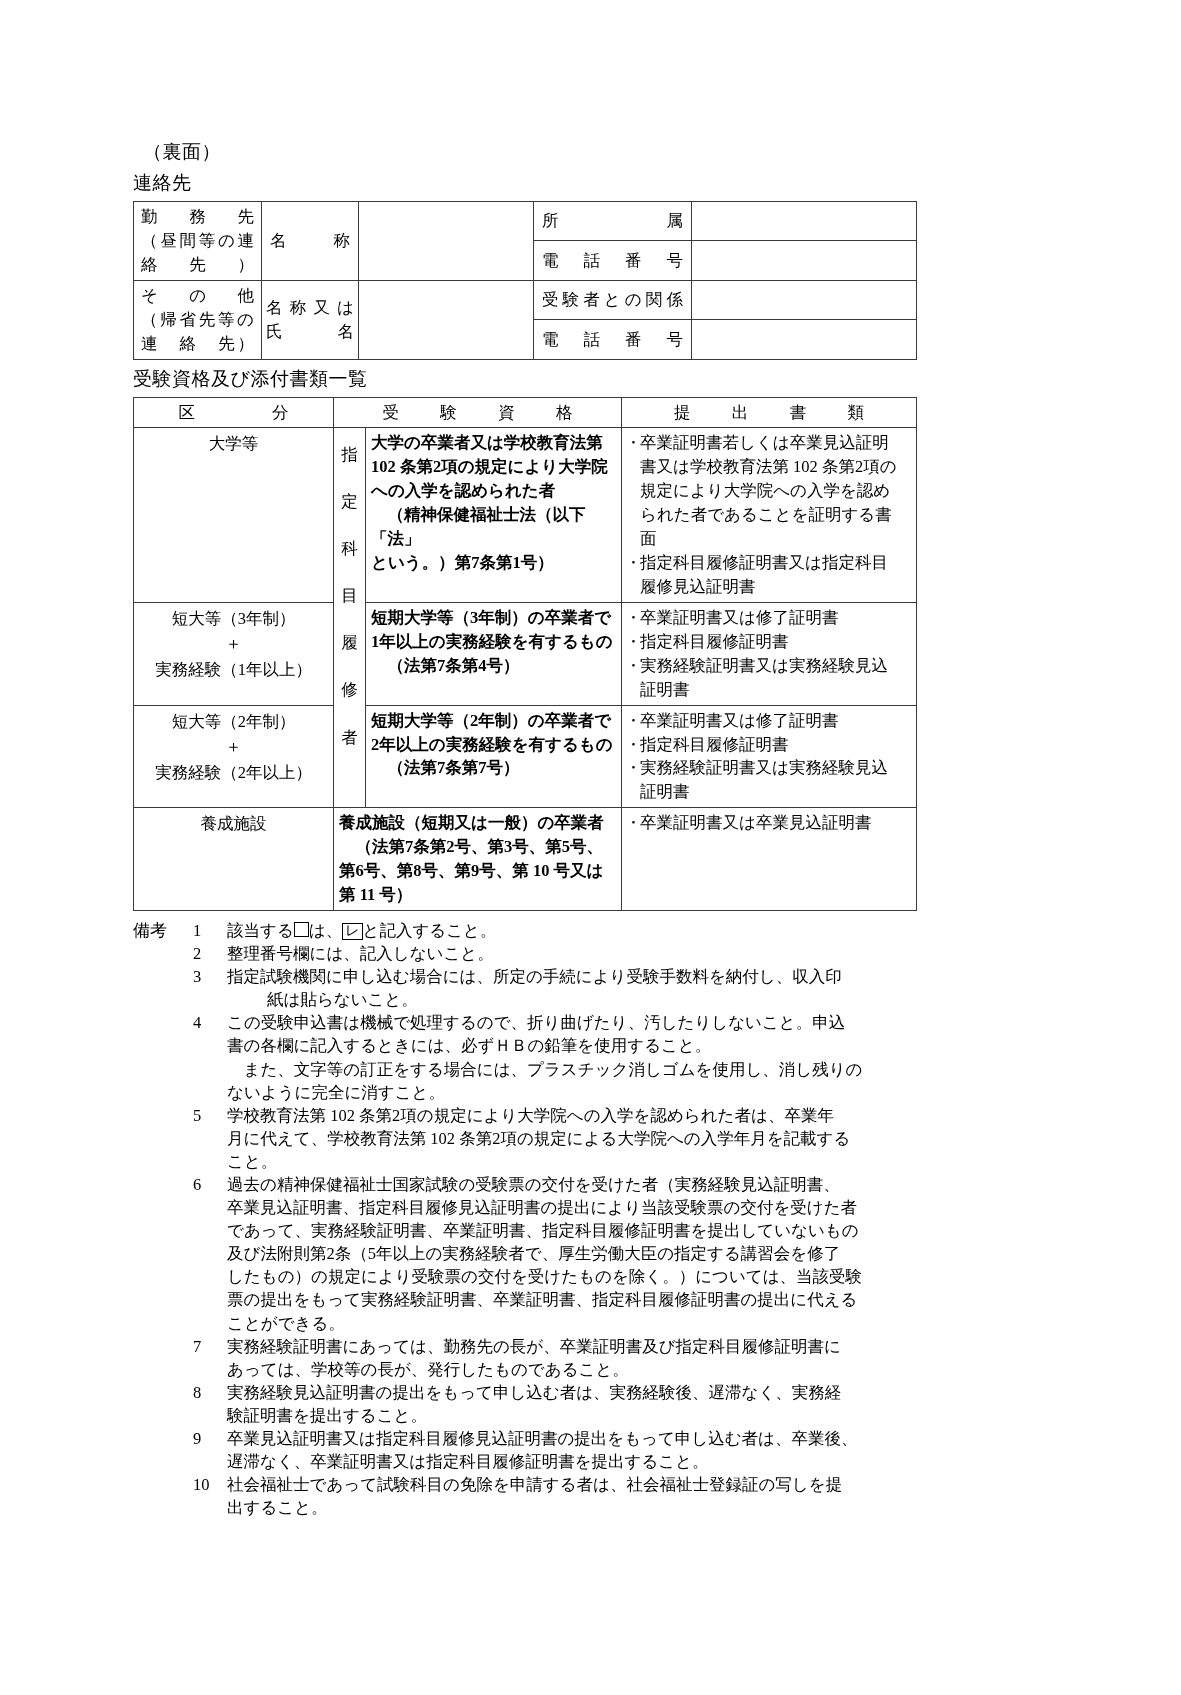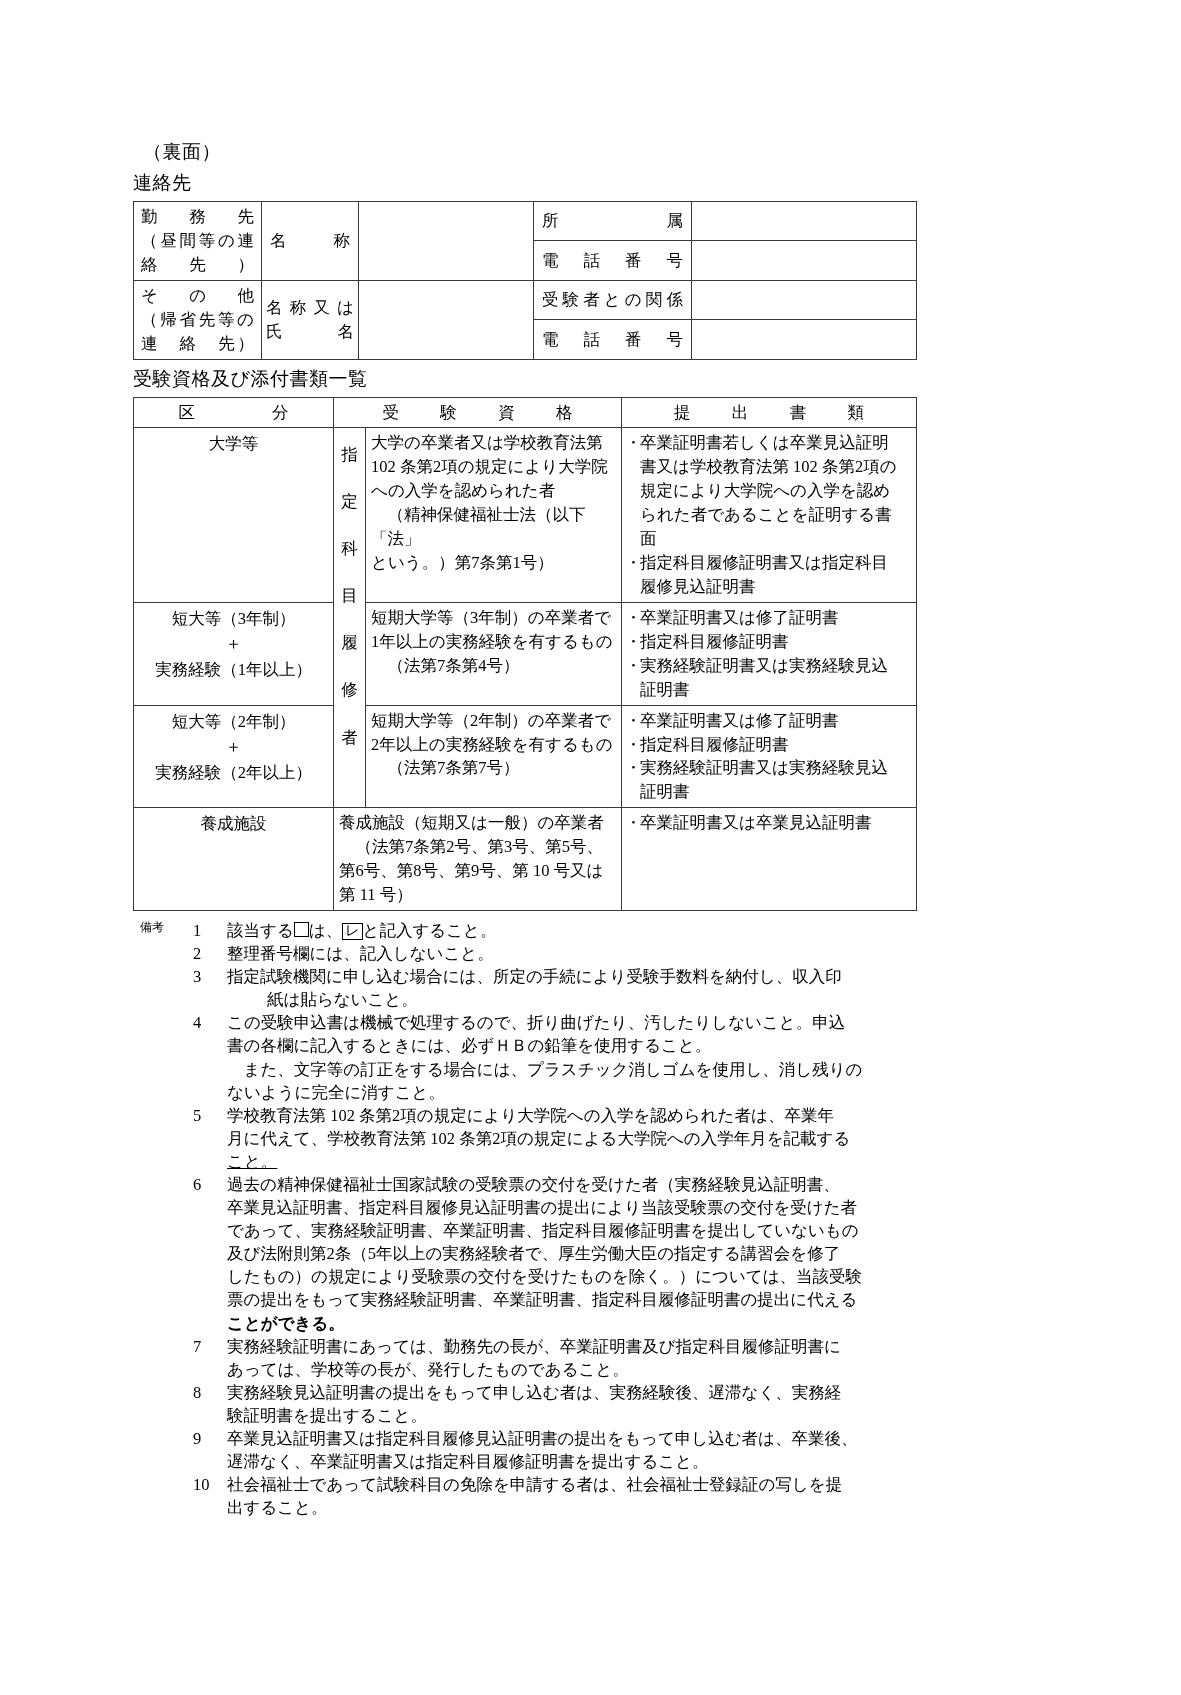--- a/index.html
+++ b/index.html
@@ -133,20 +133,21 @@
   .vert-text span { display: block; padding: 2px 0; }
   .div-cell {
     text-align: center;
     vertical-align: middle;
     line-height: 1.55;
   }
   .body-lines p {
     margin: 0;
     line-height: 1.45;
     text-indent: 0;
+    font-weight: bold;
   }
   .doc-list {
     margin: 0;
     padding: 0;
     list-style: none;
   }
   .doc-list li {
     position: relative;
     padding-left: 13px;
     line-height: 1.45;
@@ -165,23 +166,23 @@
 
   
   .remarks {
     margin-top: 8px;
     font-size: 16.5px;
     line-height: 1.4;
     position: relative;
   }
   .remarks-label {
     position: absolute;
-    left: 7px;
+    left: 0px;
     top: 0px;
-    font-size: 12px;
+    font-size: 17px;
   }
   .remarks-list {
     margin: 0;
     padding: 0;
     list-style: none;
     margin-left: 60px;
   }
   .remarks-list > li {
     position: relative;
     padding-left: 34px;
@@ -424,33 +425,33 @@
             <span style="display:block;">書の各欄に記入するときには、必ずＨＢの鉛筆を使用すること。</span>
             <span style="display:block;">　また、文字等の訂正をする場合には、プラスチック消しゴムを使用し、消し残りの</span>
             <span style="display:block;">ないように完全に消すこと。</span>
           </span>
         </li>
         <li>
           <span class="num">5</span>
           <span class="txt">
             <span style="display:block;">学校教育法第 102 条第2項の規定により大学院への入学を認められた者は、卒業年</span>
             <span style="display:block;">月に代えて、学校教育法第 102 条第2項の規定による大学院への入学年月を記載する</span>
-            <span style="display:block;text-decoration:underline;">こと。</span>
+            <span style="display:block;">こと。</span>
           </span>
         </li>
         <li>
           <span class="num">6</span>
           <span class="txt">
             <span style="display:block;">過去の精神保健福祉士国家試験の受験票の交付を受けた者（実務経験見込証明書、</span>
             <span style="display:block;">卒業見込証明書、指定科目履修見込証明書の提出により当該受験票の交付を受けた者</span>
             <span style="display:block;">であって、実務経験証明書、卒業証明書、指定科目履修証明書を提出していないもの</span>
             <span style="display:block;">及び法附則第2条（5年以上の実務経験者で、厚生労働大臣の指定する講習会を修了</span>
             <span style="display:block;">したもの）の規定により受験票の交付を受けたものを除く。）については、当該受験</span>
             <span style="display:block;">票の提出をもって実務経験証明書、卒業証明書、指定科目履修証明書の提出に代える</span>
-            <span style="display:block;font-weight:bold;">ことができる。</span>
+            <span style="display:block;">ことができる。</span>
             <span style="display:block;"></span>
           </span>
         </li>
         <li>
           <span class="num">7</span>
           <span class="txt">
             <span style="display:block;">実務経験証明書にあっては、勤務先の長が、卒業証明書及び指定科目履修証明書に</span>
             <span style="display:block;">あっては、学校等の長が、発行したものであること。</span>
           </span>
         </li>

